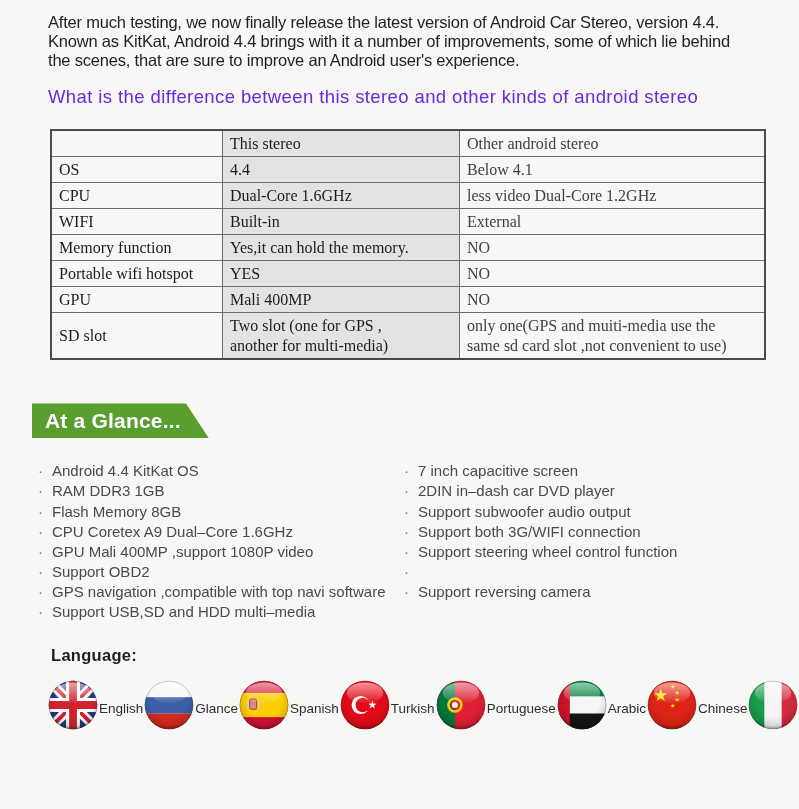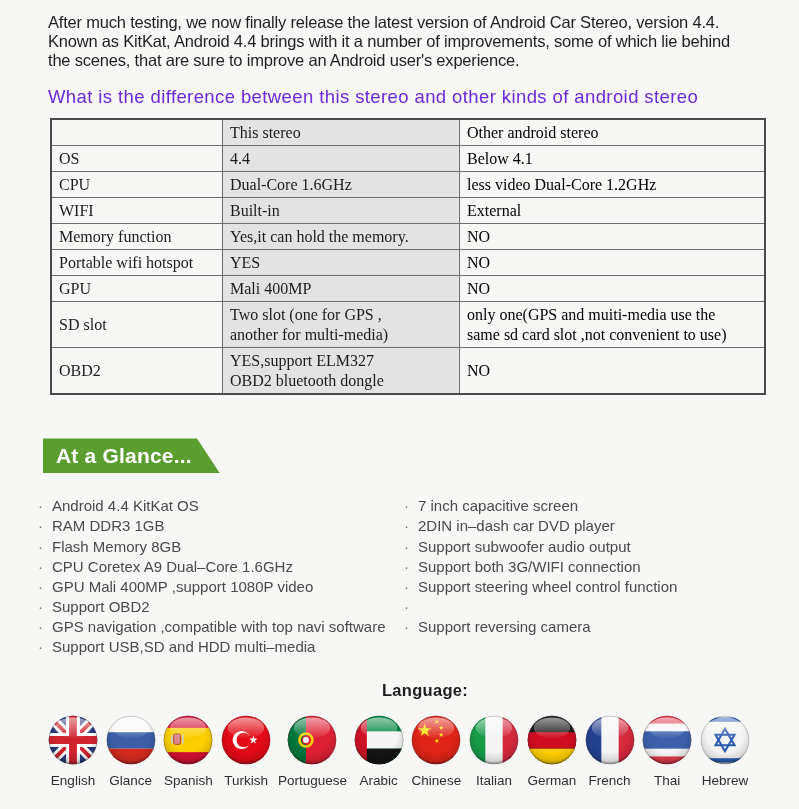--- a/index.html
+++ b/index.html
@@ -23,21 +23,21 @@
   .cmp-heading{
     margin:17px 0 0 48px;
     font-size:18.5px;
     font-weight:400;
     letter-spacing:0.4px;
     color:#6d28d9;
     white-space:nowrap;
   }
   
   .cmp-table{
-    margin:10px 0 0 50px;
+    margin:21px 0 0 50px;
     width:668px;
     border-collapse:collapse;
     table-layout:fixed;
     font-family:"Liberation Serif",serif;
     font-size:16px;
     border:2px solid #4a4a4a;
     padding-left:8px;
   }
   .cmp-table th,.cmp-table td{
     border:1px solid #6e6e6e;
@@ -45,24 +45,24 @@
     line-height:20px;
     font-weight:normal;
     text-align:left;
     vertical-align:middle;
     white-space:pre-line;
     color:#1c1c1c;
     overflow:hidden;
   }
   .cmp-table .c0{width:156px;}
   .cmp-table .c1{width:222px;background:#e3e3e3;}
-  .cmp-table .c2{width:290px;color:#000000;}
+  .cmp-table .c2{width:290px;color:#404040;}
   
   .banner{
-    margin:43px 0 0 43px;
+    margin:43px 0 0 32px;
     width:177px;height:35px;
     clip-path:polygon(0 0,154px 0,177px 100%,0 100%);
     display:flex;align-items:center;
     padding-left:13px;
     box-sizing:border-box;
   }
   .banner span{
     color:#ffffff;
     font-weight:bold;
     font-size:21px;
@@ -85,31 +85,29 @@
     color:#4a4a4a;
   }
   .glance-list li .dot{color:#777;}
   
   .lang-label{
     margin:24px 0 0 51px;
     font-weight:bold;
     font-size:16.5px;
     letter-spacing:0.3px;
     color:#1d1d1d;
-    text-align:center;
   }
   .flags{
     display:flex;
     justify-content:space-between;
     margin:14px 0 0 47px;
     width:704px;
   }
   .flag-item{
     display:flex;
-    flex-direction:column;
     align-items:center;
   }
   .flag-item .flag-label{
     margin-top:7px;
     font-size:13.5px;
     color:#2e2e2e;
     white-space:nowrap;
   }
 </style>
 </head>
@@ -159,26 +157,20 @@
           <td class="c0">GPU</td>
           <td class="c1">Mali 400MP</td>
           <td class="c2">NO</td>
         </tr>
         <tr>
           <td class="c0">SD slot</td>
           <td class="c1">Two slot (one for GPS ,
 another for multi-media)</td>
           <td class="c2">only one(GPS and muiti-media use the
 same sd card slot ,not convenient to use)</td>
-        </tr>
-        <tr>
-          <td class="c0">OBD2</td>
-          <td class="c1">YES,support ELM327
-OBD2 bluetooth dongle</td>
-          <td class="c2">NO</td>
         </tr>
       </tbody>
   </table>
 
   <div class="banner" style="background: rgb(90, 158, 48);">
     <span>At a Glance...</span>
   </div>
 
   <div class="glance-cols">
     <ul class="glance-list left" id="glance-left">

